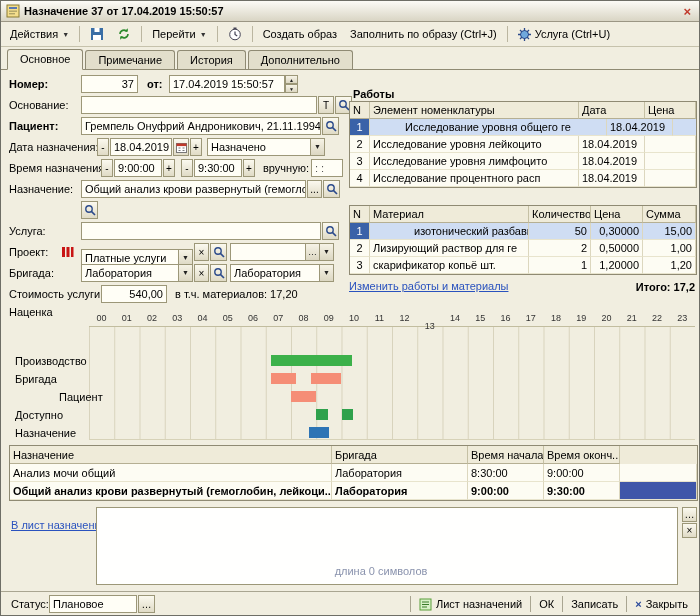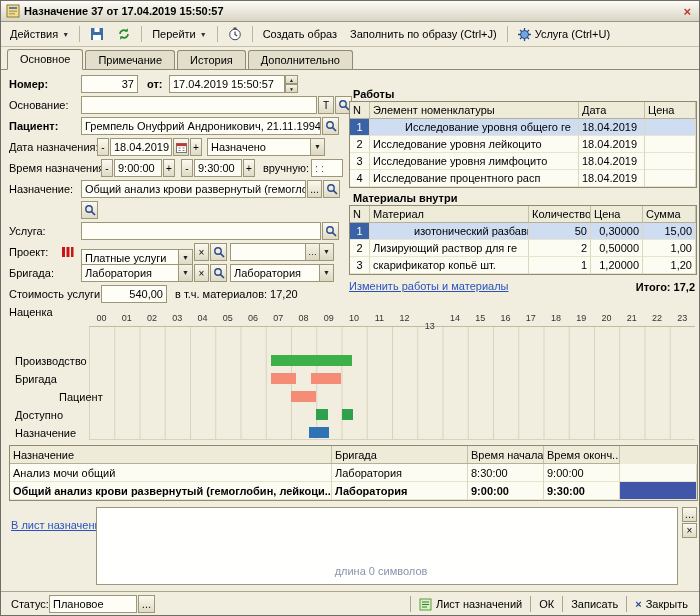--- a/index.html
+++ b/index.html
@@ -270,21 +270,21 @@
   <span class="lbl b" style="left:352px;top:84px">Работы</span>
   <div class="tbl" id="works-table" style="left:348px;top:100px;width:348px">
       <div class="trow thead">
         <div class="tcell" style="width: 20px;">N</div>
         <div class="tcell" style="width: 209px;">Элемент номенклатуры</div>
         <div class="tcell" style="width: 66px;">Дата</div>
         <div class="tcell" style="width: 51px;">Цена</div>
       </div>
       <div class="trow selrow">
         <div class="tcell numsel" style="width: 20px; text-align: center;">1</div>
-        <div class="tcell" style="width: 209px; text-align: left; padding-left: 35px;">Исследование уровня общего ге</div>
+        <div class="tcell" style="width: 237px; text-align: left; padding-left: 35px;">Исследование уровня общего ге</div>
         <div class="tcell" style="width: 66px; text-align: left;">18.04.2019</div>
         <div class="tcell" style="width: 51px; text-align: right;"></div>
       </div>
       <div class="trow">
         <div class="tcell" style="width: 20px; text-align: center;">2</div>
         <div class="tcell" style="width: 209px; text-align: left;">Исследование уровня лейкоцито</div>
         <div class="tcell" style="width: 66px; text-align: left;">18.04.2019</div>
         <div class="tcell" style="width: 51px; text-align: right;"></div>
       </div>
       <div class="trow">
@@ -294,21 +294,20 @@
         <div class="tcell" style="width: 51px; text-align: right;"></div>
       </div>
       <div class="trow">
         <div class="tcell" style="width: 20px; text-align: center;">4</div>
         <div class="tcell" style="width: 209px; text-align: left;">Исследование процентного расп</div>
         <div class="tcell" style="width: 66px; text-align: left;">18.04.2019</div>
         <div class="tcell" style="width: 51px; text-align: right;"></div>
       </div>
     </div>
 
-  <span class="lbl b" style="left:352px;top:188px">Материалы внутри</span>
   <div class="tbl" id="materials-table" style="left:348px;top:204px;width:348px">
       <div class="trow thead">
         <div class="tcell" style="width: 20px;">N</div>
         <div class="tcell" style="width: 159px;">Материал</div>
         <div class="tcell" style="width: 62px;">Количество</div>
         <div class="tcell" style="width: 52px;">Цена</div>
         <div class="tcell" style="width: 53px;">Сумма</div>
       </div>
       <div class="trow selrow">
         <div class="tcell numsel" style="width: 20px; text-align: center;">1</div>

